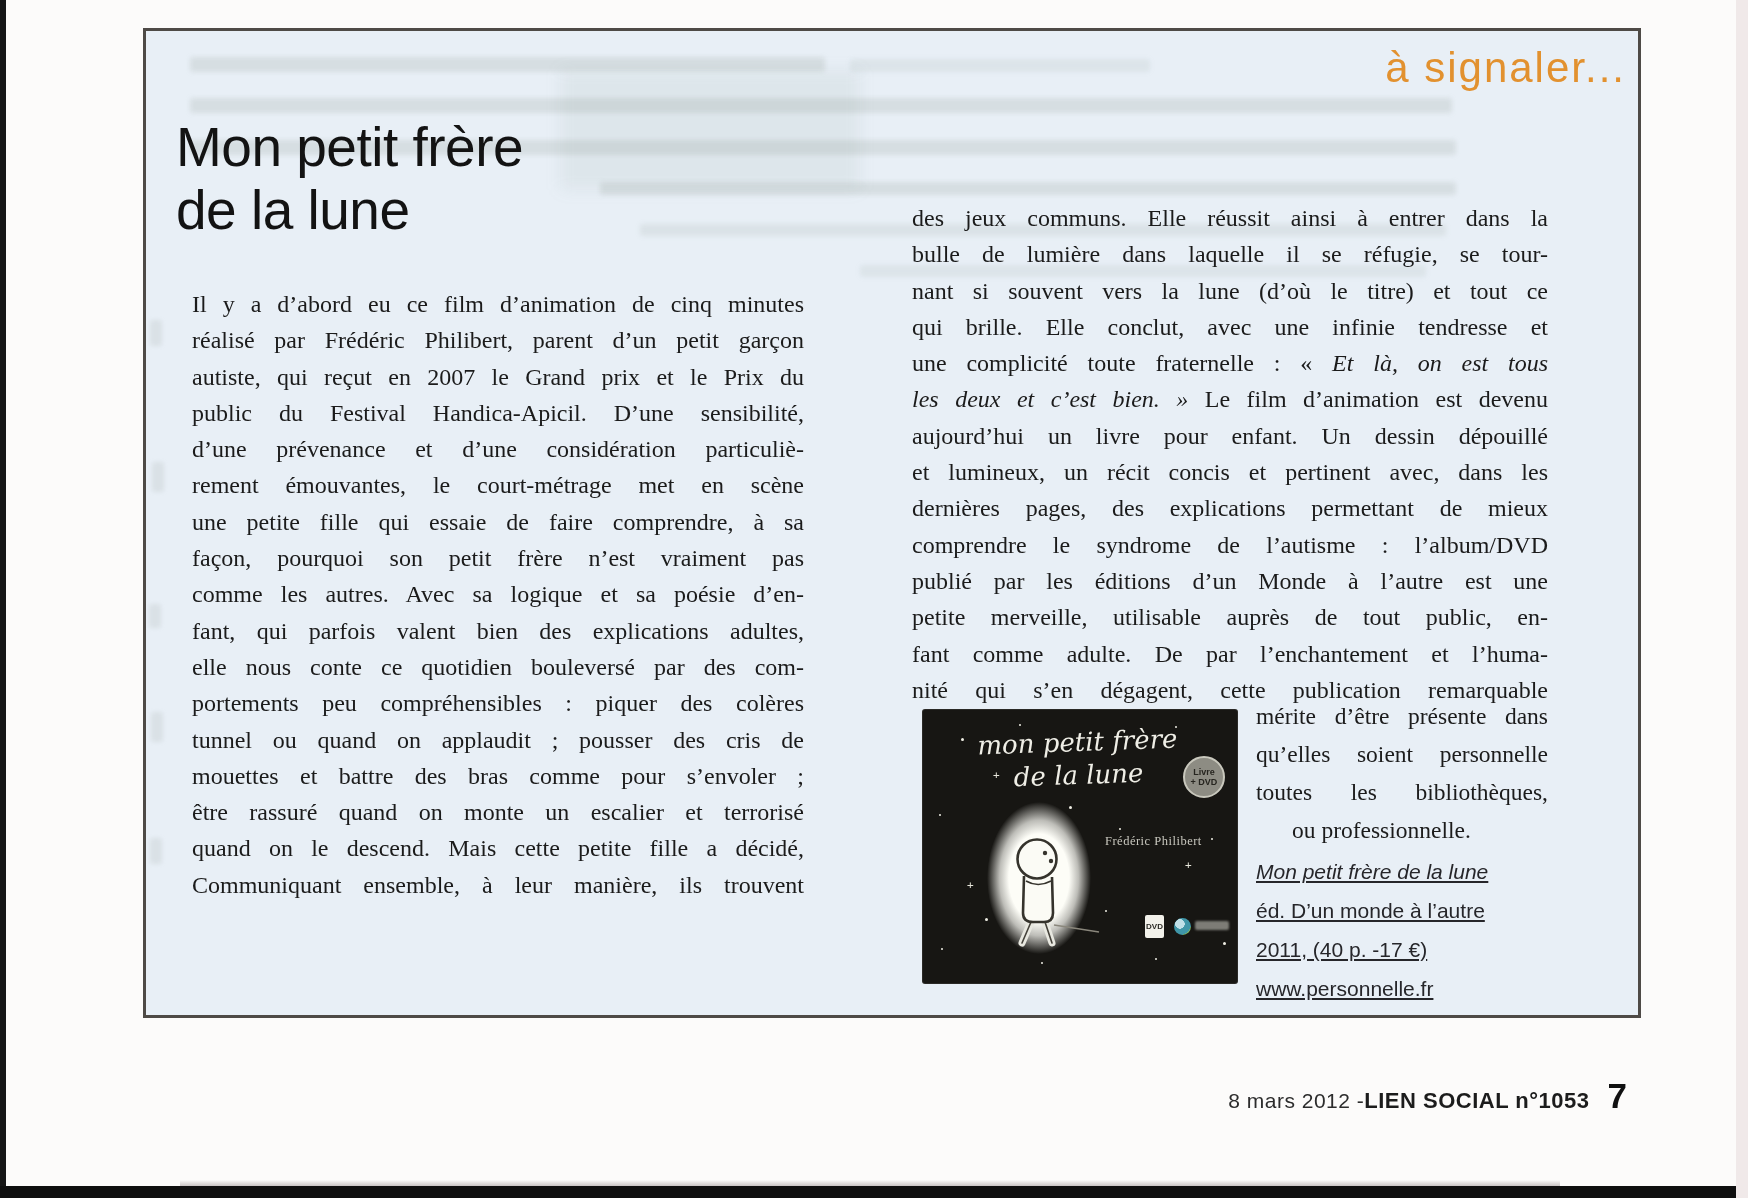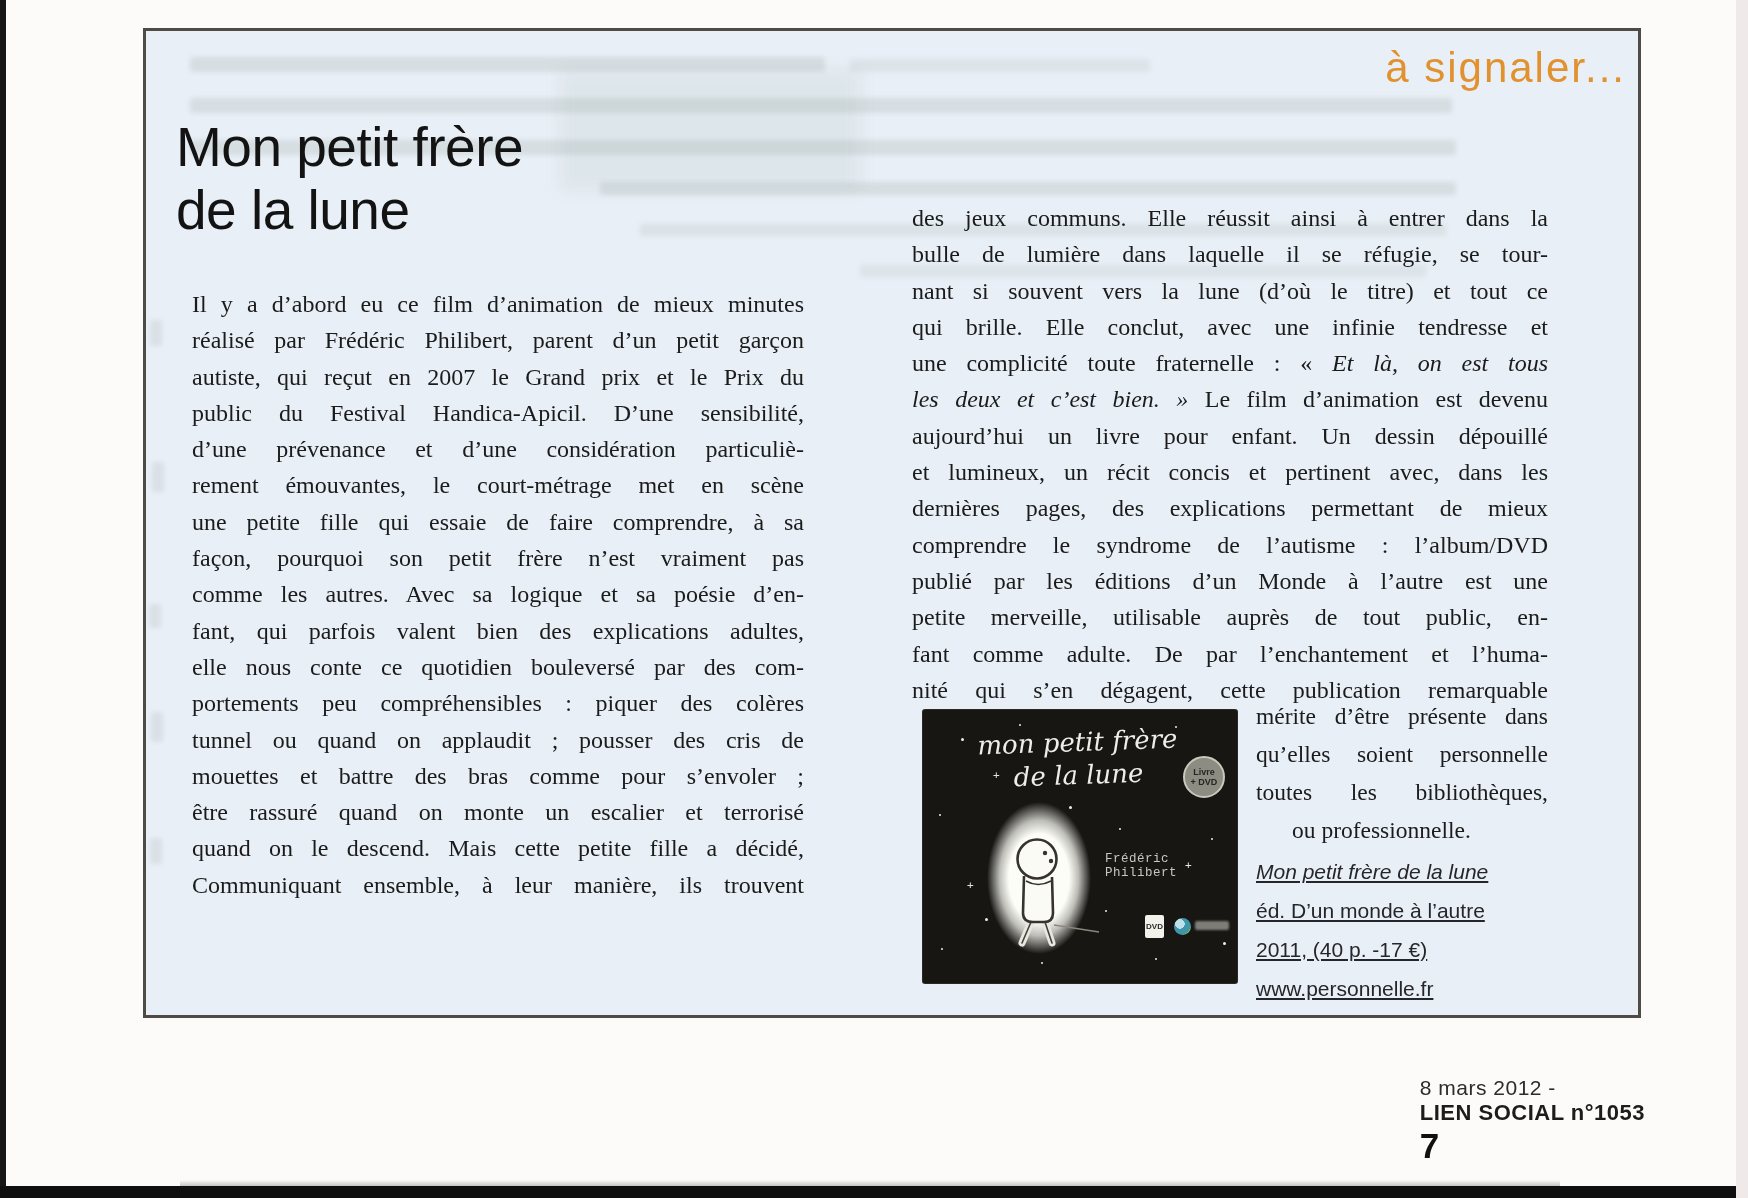--- a/index.html
+++ b/index.html
@@ -72,22 +72,22 @@
     font-family:"Liberation Sans",sans-serif;font-size:9px;line-height:10px;
     color:#26251f;font-weight:bold;text-align:center;
   }
   .glow{
     position:absolute;left:64px;top:92px;width:104px;height:152px;
     background:radial-gradient(closest-side,#fdfdf7 58%,rgba(253,253,247,.72) 76%,rgba(253,253,247,0) 100%);
     border-radius:50%;
   }
   .figure-svg{position:absolute;left:0;top:0;width:314px;height:273px;}
   .cover-author{
-    position:absolute;left:182px;top:142px;width:120px;
-    font-family:Liberation Mono, monospace;font-size:12.5px;color:#c9c8bf;letter-spacing:0.5px;
+    position:absolute;left:182px;top:124px;width:120px;
+    font-family:Liberation Serif, serif;font-size:12.5px;color:#c9c8bf;letter-spacing:0.5px;
   }
   .dvd-logo{
     position:absolute;left:222px;top:205px;width:19px;height:23px;background:#f2f1ea;border-radius:2px;
     display:flex;align-items:center;justify-content:center;
     font-family:"Liberation Sans",sans-serif;font-size:8px;font-weight:bold;color:#2b2a25;
   }
   .pub-logo{
     position:absolute;left:251px;top:208px;width:17px;height:17px;border-radius:50%;
     background:radial-gradient(circle at 35% 35%,#bfe0e8 0 30%,#3f96a8 31% 70%,#7fb864 71%);
   }
@@ -100,21 +100,21 @@
     position:absolute;left:1256px;top:852px;width:300px;
     font-family:"Liberation Sans","DejaVu Sans",sans-serif;
     font-size:21px;line-height:39px;color:#26262a;text-decoration:underline;
   }
   .bi-title{font-style:italic;}
 
   
   .footer{
     position:absolute;top:1076px;right:121px;
     display:flex;align-items:baseline;
-    font-family:"Liberation Sans","DejaVu Sans",sans-serif;color:#2c2c2c;flex-direction:column;
+    font-family:"Liberation Sans","DejaVu Sans",sans-serif;color:#2c2c2c;
   }
   .f-date{font-size:21px;letter-spacing:0.5px;}
   .f-journal{font-size:22px;font-weight:bold;letter-spacing:0.5px;color:#1c1c1c;}
   .f-page{font-size:35px;font-weight:bold;color:#101010;margin-left:18px;}
 </style>
 </head>
 <body>
 
 <div class="page">
 
@@ -140,21 +140,21 @@
   <div class="mmark m5"></div>
 
   <div class="section-label">à signaler...</div>
 
   <div class="title">
     <div>Mon petit frère</div>
     <div>de la lune</div>
   </div>
 
   <div class="col col-left" id="col-left">
-      <div class="tline">Il y a d’abord eu ce film d’animation de mieux minutes</div>
+      <div class="tline">Il y a d’abord eu ce film d’animation de cinq minutes</div>
       <div class="tline">réalisé par Frédéric Philibert, parent d’un petit garçon</div>
       <div class="tline">autiste, qui reçut en 2007 le Grand prix et le Prix du</div>
       <div class="tline">public du Festival Handica-Apicil. D’une sensibilité,</div>
       <div class="tline">d’une prévenance et d’une considération particuliè-</div>
       <div class="tline">rement émouvantes, le court-métrage met en scène</div>
       <div class="tline">une petite fille qui essaie de faire comprendre, à sa</div>
       <div class="tline">façon, pourquoi son petit frère n’est vraiment pas</div>
       <div class="tline">comme les autres. Avec sa logique et sa poésie d’en-</div>
       <div class="tline">fant, qui parfois valent bien des explications adultes,</div>
       <div class="tline">elle nous conte ce quotidien bouleversé par des com-</div>

